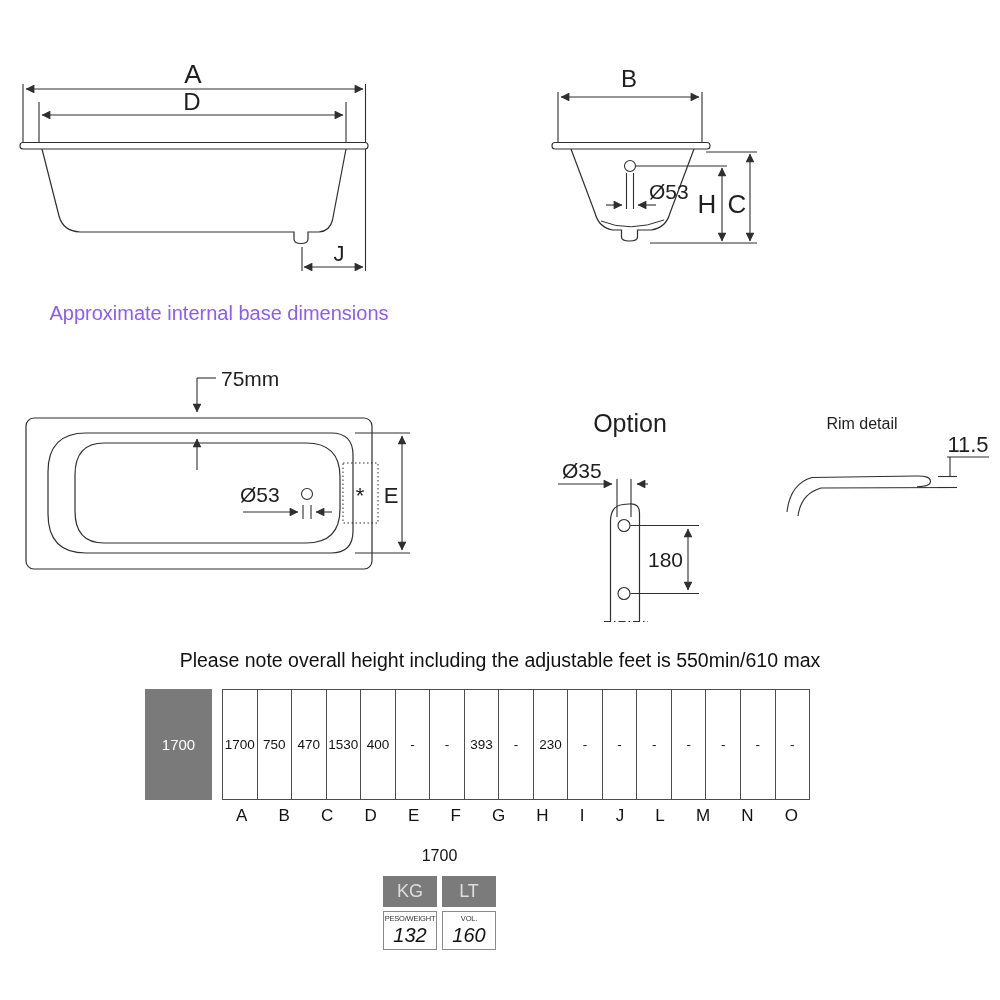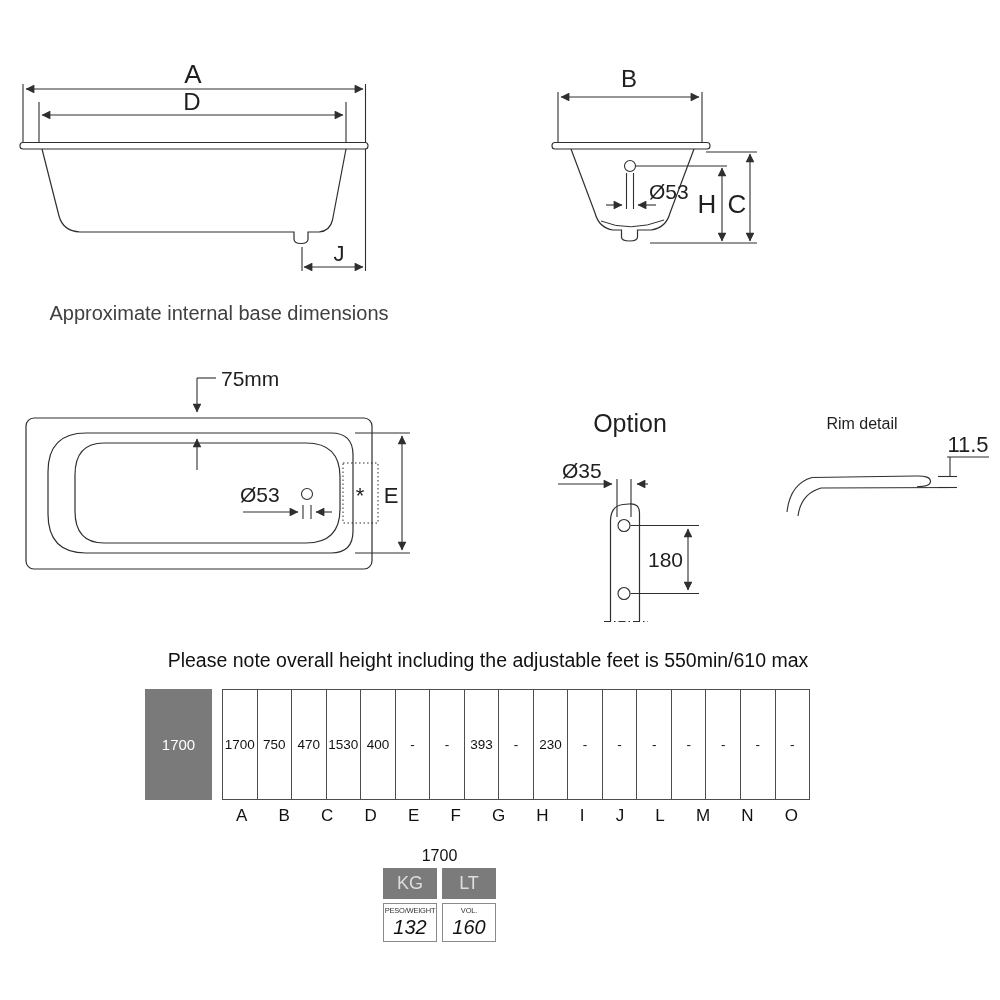--- a/index.html
+++ b/index.html
@@ -1,33 +1,33 @@
 <!DOCTYPE html>
 <html><head>
 <meta charset="utf-8">
 <style>
   html,body{margin:0;padding:0;background:#ffffff;}
   body{width:1000px;height:1000px;position:relative;font-family:"Liberation Sans",sans-serif;color:#1a1a1a;}
   .stage{position:absolute;inset:0;width:1000px;height:1000px;}
   svg{position:absolute;left:0;top:0;}
   svg text{font-family:"Liberation Sans",sans-serif;fill:#1f1f1f;}
   .abs{position:absolute;}
-  .base-note{left:18px;top:301px;width:402px;text-align:center;font-size:20px;line-height:25px;color:#404040;}
-  .main-note{left:28px;top:649px;width:920px;text-align:center;font-size:19.5px;color:#111;}
+  .base-note{left:18px;top:301px;width:402px;text-align:center;font-size:20px;line-height:25px;color:#8b5cf6;}
+  .main-note{left:40px;top:649px;width:920px;text-align:center;font-size:19.5px;color:#111;}
   .grayBox{left:145px;top:689px;width:67px;height:111px;background:#7a7a7a;color:#ffffff;
            display:flex;align-items:center;justify-content:center;font-size:15px;}
   .sizeTable{left:222px;top:689px;width:588px;height:111px;display:flex;border:1px solid #4d4d4d;box-sizing:border-box;background:#fff;}
   .sizeTable .cell{flex:1;border-right:1px solid #4d4d4d;display:flex;align-items:center;justify-content:center;
                    font-size:13.5px;color:#111;overflow:hidden;}
   .sizeTable .cell:last-child{border-right:none;}
   .letterRow{left:222px;top:806px;width:588px;display:flex;justify-content:space-between;
              padding:0 12px 0 14px;box-sizing:border-box;font-size:17px;color:#111;}
   .weightWrap{left:383px;top:847px;width:113px;}
   .wtTitle{text-align:center;font-size:16px;color:#111;height:19px;}
-  .wtRow{display:flex;gap:5px;margin-top:2px;}
+  .wtRow{display:flex;gap:5px;margin-top:10px;}
   .wtHead{width:54px;height:31px;background:#7b7b7b;color:#dedede;display:flex;align-items:center;justify-content:center;
           font-size:18px;}
   .wtRow2{display:flex;gap:5px;margin-top:4px;}
   .wtCell{width:52px;height:37px;border:1px solid #8a8a8a;background:#fff;text-align:center;}
   .wtLabel{font-size:7.5px;color:#333;margin-top:2px;letter-spacing:-0.2px;white-space:nowrap;}
   .wtValue{font-size:20px;color:#111;margin-top:1px;font-style:italic;}
 </style>
 </head>
 <body>
 

